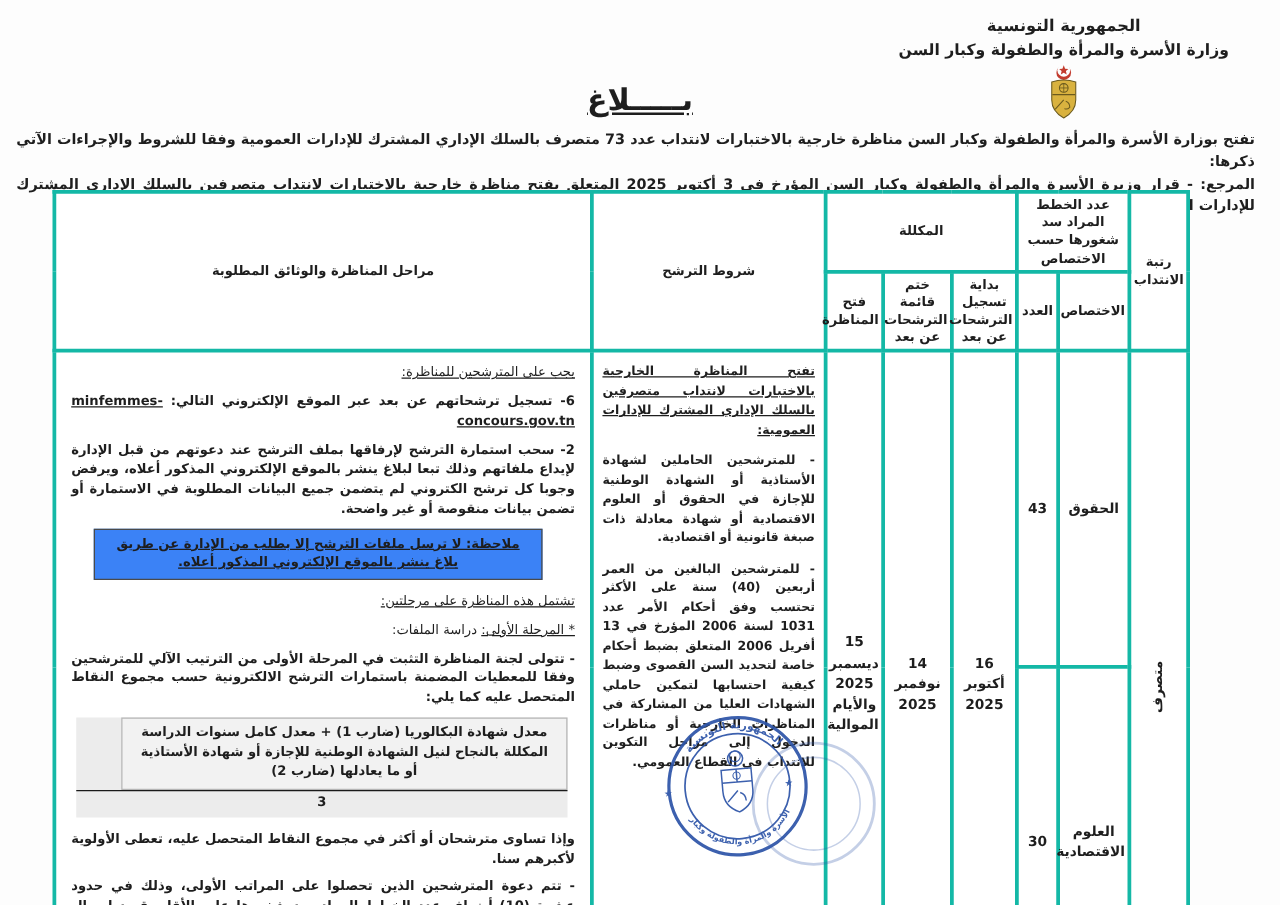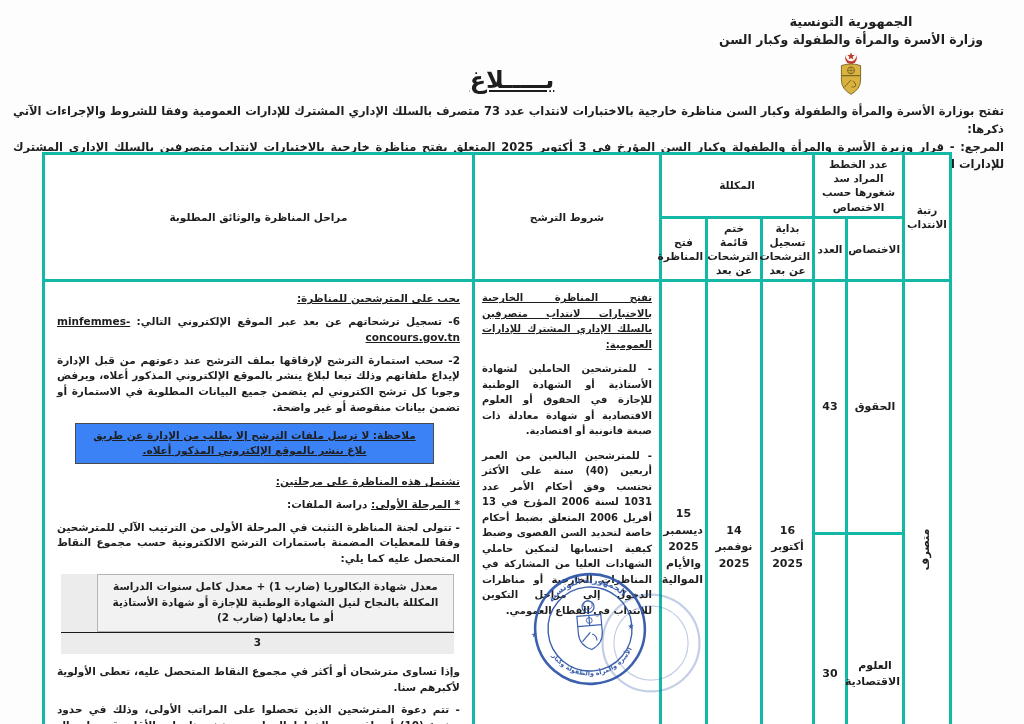--- a/index.html
+++ b/index.html
@@ -27,21 +27,21 @@
   th.sub{font-size:9.5px;}
   td.val{font-size:11px;font-weight:bold;text-align:center;vertical-align:middle;line-height:1.5;}
   td.rank-cell{text-align:center;vertical-align:middle;}
   td.rank-cell span{display:inline-block;transform:rotate(-90deg);white-space:nowrap;font-size:11px;font-weight:bold;}
   td.content{vertical-align:top;}
   .cell-cond{padding:6px 5px;font-size:10px;font-weight:bold;line-height:1.55;text-align:justify;}
   .cell-cond p{margin:0 0 9px 0;}
   .cell-cond .u{text-decoration:underline;}
   .cell-stages{padding:7px 10px;font-size:10.5px;line-height:1.5;text-align:justify;font-weight:600;}
   .cell-stages p{margin:0 0 7px 0;}
-  .bold{font-weight:bold;}
+  .bold{font-weight:normal;}
   .u{text-decoration:underline;}
   .url{font-weight:bold;text-decoration:underline;}
   .notebox{border:1.2px solid #4a4a4a;margin:4px 26px 10px 18px;padding:4px 10px;text-align:center;font-weight:bold;text-decoration:underline;font-size:10.5px;background:#3b82f6;}
   .formula{background:#ececec;margin:4px 6px 10px 4px;text-align:center;font-weight:bold;}
   .formula .num{padding:4px 8px 5px 8px;border:1px solid #b5b5b5;background:#f2f2f2;margin-left:36px;}
   .formula .den{border-top:1.6px solid #1a1a1a;padding:2px 0 3px 0;}
   
   .stamp{position:absolute;top:569px;right:374px;width:120px;height:120px;transform:rotate(-5deg);opacity:.93;}
   .stamp-echo{position:absolute;top:590px;right:320px;width:106px;height:106px;opacity:.28;}
 </style>

